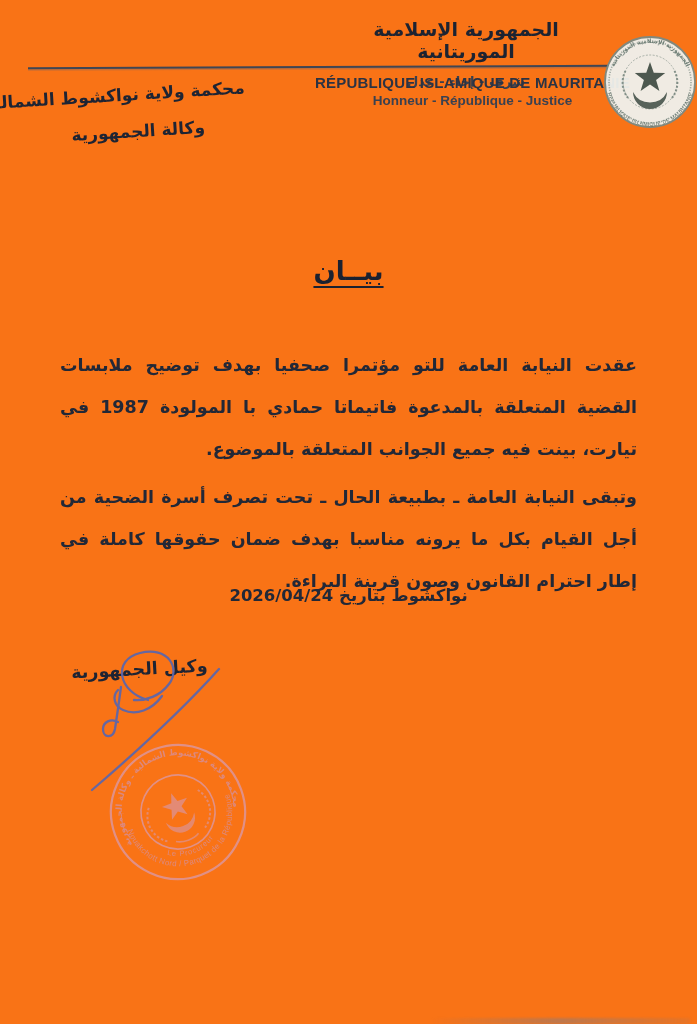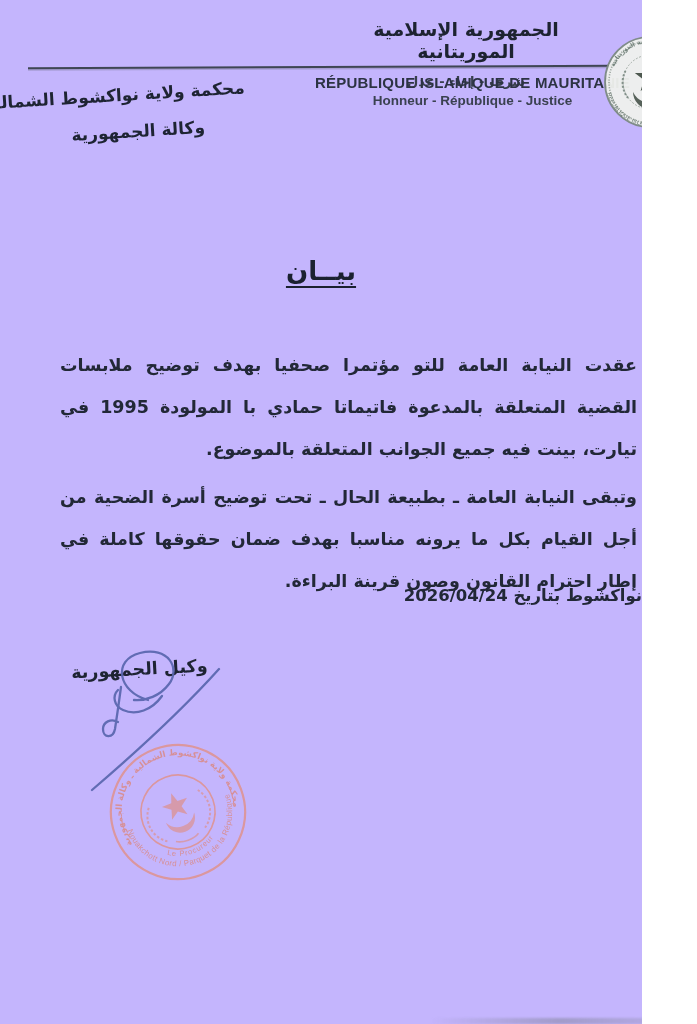--- a/index.html
+++ b/index.html
@@ -1,18 +1,18 @@
 <!DOCTYPE html>
 <html lang="ar"><head>
 <meta charset="utf-8">
 <style>
   html,body { margin:0; padding:0; background:#ffffff; }
   .page {
-    position:relative; width:642px; height:1024px;
-    background:#c4b5fd; overflow:hidden;
+    position:relative; width:697px; height:1024px;
+    background:#f97316; overflow:hidden;
     font-family:"DejaVu Sans", sans-serif;
     color:#222837;
   }
 
   
   .header-ar { position:absolute; top:18px; left:330px; width:272px; text-align:center; color:#1d2331; }
   .header-ar .name  { font-size:19px; font-weight:bold; }
   .header-ar .motto { font-size:13px; font-weight:700; color:#39404e; margin-top:12px; }
 
   .header-divider {
@@ -41,21 +41,21 @@
 
   
   .body-text {
     position:absolute; top:344px; left:60px; width:577px;
     direction:rtl; text-align:justify;
     font-size:17.5px; font-weight:600; color:#222837; line-height:42px;
   }
   .body-text p { margin:0 0 6px 0; }
 
   .dateline {
-    position:absolute; top:586px; left:0; width:100%; 
+    position:absolute; top:586px; left:0; width:100%; text-align:center;
     direction:rtl; font-size:16.5px; font-weight:600; color:#222837;
   }
 
   
   .sig-label {
     position:absolute; top:659px; left:71px; direction:rtl;
     font-size:17.5px; font-weight:bold; color:#1e2433; transform:rotate(-3deg);
   }
 
   .ink-layer { position:absolute; left:0; top:0; width:697px; height:1024px; pointer-events:none; }
@@ -86,22 +86,22 @@
   <div class="issuer">
     <div class="court">محكمة ولاية نواكشوط الشمالية</div>
     <div class="office">وكالة الجمهورية</div>
   </div>
 
   <div class="doc-title">
     <span>بيــان</span>
   </div>
 
   <div class="body-text">
-    <p>عقدت النيابة العامة للتو مؤتمرا صحفيا بهدف توضيح ملابسات القضية المتعلقة بالمدعوة فاتيماتا حمادي با المولودة 1995 في تيارت، بينت فيه جميع الجوانب المتعلقة بالموضوع.</p>
-    <p>وتبقى النيابة العامة ـ بطبيعة الحال ـ تحت توضيح أسرة الضحية من أجل القيام بكل ما يرونه مناسبا بهدف ضمان حقوقها كاملة في إطار احترام القانون وصون قرينة البراءة.</p>
+    <p>عقدت النيابة العامة للتو مؤتمرا صحفيا بهدف توضيح ملابسات القضية المتعلقة بالمدعوة فاتيماتا حمادي با المولودة 1987 في تيارت، بينت فيه جميع الجوانب المتعلقة بالموضوع.</p>
+    <p>وتبقى النيابة العامة ـ بطبيعة الحال ـ تحت تصرف أسرة الضحية من أجل القيام بكل ما يرونه مناسبا بهدف ضمان حقوقها كاملة في إطار احترام القانون وصون قرينة البراءة.</p>
   </div>
 
   <div class="dateline">نواكشوط بتاريخ 2026/04/24</div>
 
   <div class="sig-label">وكيل الجمهورية</div>
 
   <svg class="ink-layer" viewBox="0 0 697 1024" xmlns="http://www.w3.org/2000/svg">
     <defs>
       <path id="sealTop" d="M -39,0 A 39,39 0 0 1 39,0"></path>
       <path id="sealBottom" d="M -39,0 A 39,39 0 0 0 39,0"></path>

